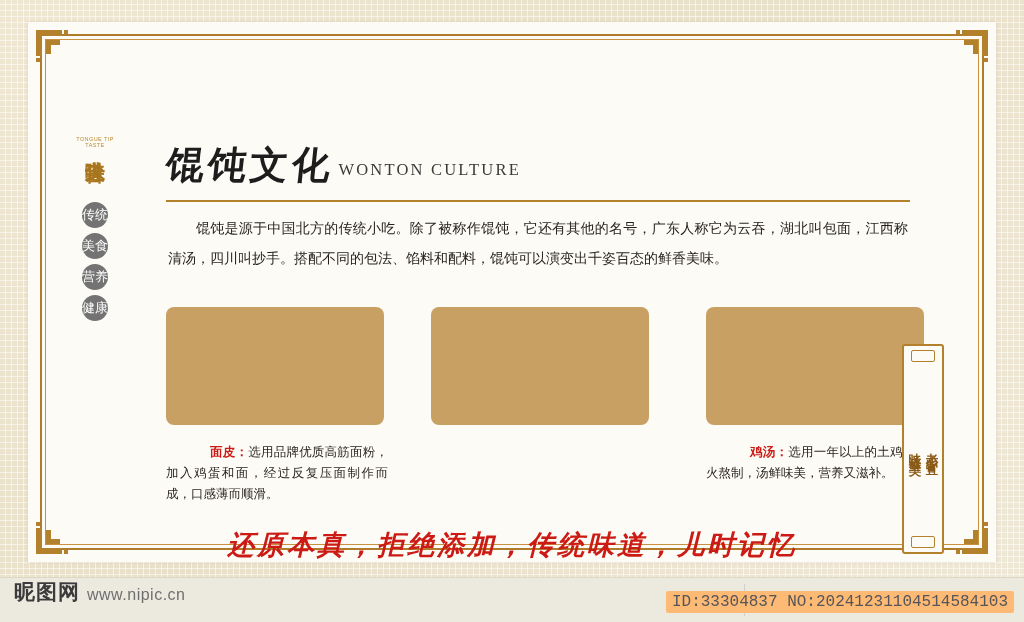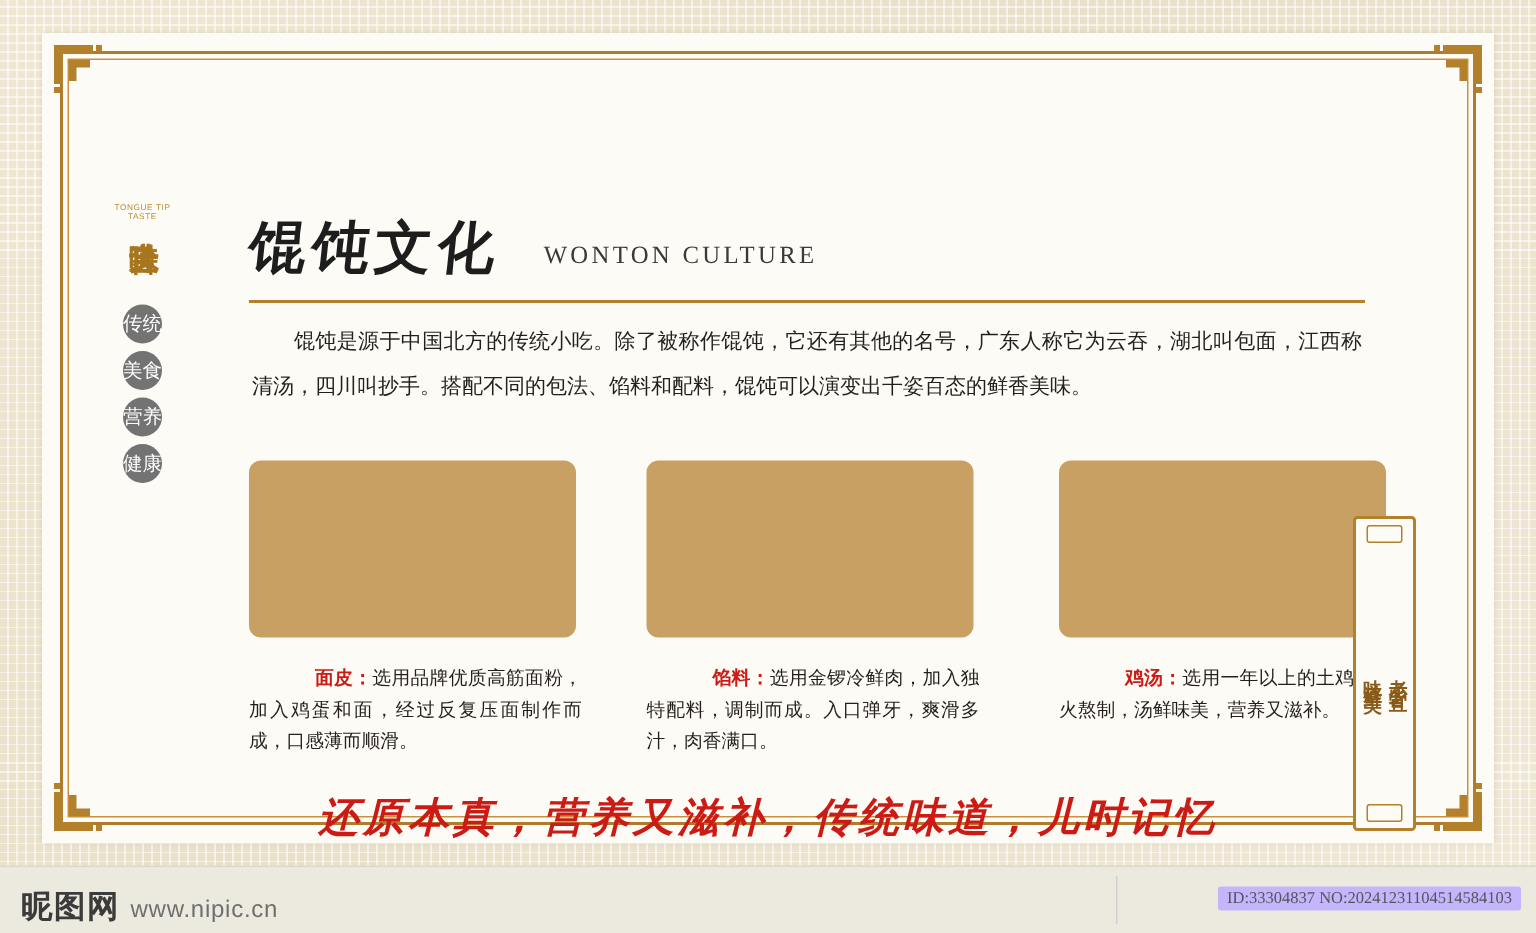--- a/index.html
+++ b/index.html
@@ -124,21 +124,21 @@
     font-family: "Liberation Serif", serif;
     font-weight: bold;
     font-size: 38px;
     letter-spacing: 4px;
     color: #1d1d1d;
     transform: skewX(-6deg);
     vertical-align: middle;
   }
   #title-en {
     display: inline-block;
-    margin-left: 24px;
+    margin-left: 0;
     font-family: "Liberation Serif", serif;
     font-size: 16.5px;
     letter-spacing: 2.2px;
     color: #3a3a3a;
     vertical-align: middle;
     position: relative;
     top: 4px;
   }
   #title-rule {
     position: absolute;
@@ -259,21 +259,21 @@
     left: 0;
     bottom: 0;
     width: 1024px;
     height: 44px;
     background: #eceadf;
     border-top: 1px solid #dcd8c6;
   }
   #wm-left {
     position: absolute;
     left: 14px;
-    top: 12px;
+    top: 0;
     display: flex;
     align-items: center;
     gap: 7px;
   }
   #wm-logo {
     font-family: "Liberation Serif", serif;
     font-weight: bold;
     font-size: 21px;
     color: #3b3b3b;
     letter-spacing: 1px;
@@ -283,24 +283,24 @@
     font-size: 16px;
     color: #6f6f6f;
     letter-spacing: 0.5px;
     position: relative;
     top: 3px;
   }
   #wm-right {
     position: absolute;
     right: 10px;
     top: 13px;
-    font-family: Liberation Serif, serif;
-    font-size: 11px;
+    font-family: Liberation Mono, monospace;
+    font-size: 16px;
     color: #55555a;
-    background: #c4b5fd;
+    background: #fdba74;
     padding: 2px 6px;
     border-radius: 2px;
   }
   #wm-divider {
     position: absolute;
     left: 744px;
     top: 6px;
     width: 1px;
     height: 32px;
     background: #cfcfcf;
@@ -368,37 +368,34 @@
 
     <div id="intro">馄饨是源于中国北方的传统小吃。除了被称作馄饨，它还有其他的名号，广东人称它为云吞，湖北叫包面，江西称清汤，四川叫抄手。搭配不同的包法、馅料和配料，馄饨可以演变出千姿百态的鲜香美味。</div>
 
     <div class="photo" id="photo-1" style="background-color: rgb(201, 160, 99);"></div>
     <div class="photo" id="photo-2" style="background-color: rgb(201, 160, 99);"></div>
     <div class="photo" id="photo-3" style="background-color: rgb(201, 160, 99);"></div>
 
     <div class="caption" id="cap-1">
       <span class="lead">面皮：</span><span>选用品牌优质高筋面粉，加入鸡蛋和面，经过反复压面制作而成，口感薄而顺滑。</span>
     </div>
-    <div class="caption" id="cap-2">
-      <span class="lead">馅料：</span><span>选用金锣冷鲜肉，加入独特配料，调制而成。入口弹牙，爽滑多汁，肉香满口。</span>
-    </div>
     <div class="caption" id="cap-3">
       <span class="lead">鸡汤：</span><span>选用一年以上的土鸡经文火熬制，汤鲜味美，营养又滋补。</span>
     </div>
 
     <div id="seal">
       <div class="seal-cap seal-cap-top"></div>
       <div class="seal-text">
         <div class="seal-col">味道鲜美</div>
         <div class="seal-col">老少皆宜</div>
       </div>
       <div class="seal-cap seal-cap-bot"></div>
     </div>
 
-    <div id="slogan" style="color: rgb(204, 27, 20);">还原本真，营养又滋补，传统味道，儿时记忆</div>
+    <div id="slogan" style="color: rgb(204, 27, 20);">还原本真，拒绝添加，传统味道，儿时记忆</div>
 
   </div>
 
   <div id="bottombar">
     <div id="wm-left">
       <span id="wm-logo">昵图网</span>
       <span id="wm-url">www.nipic.cn</span>
     </div>
     <div id="wm-divider"></div>
     <div id="wm-right">ID:33304837 NO:20241231104514584103</div>

